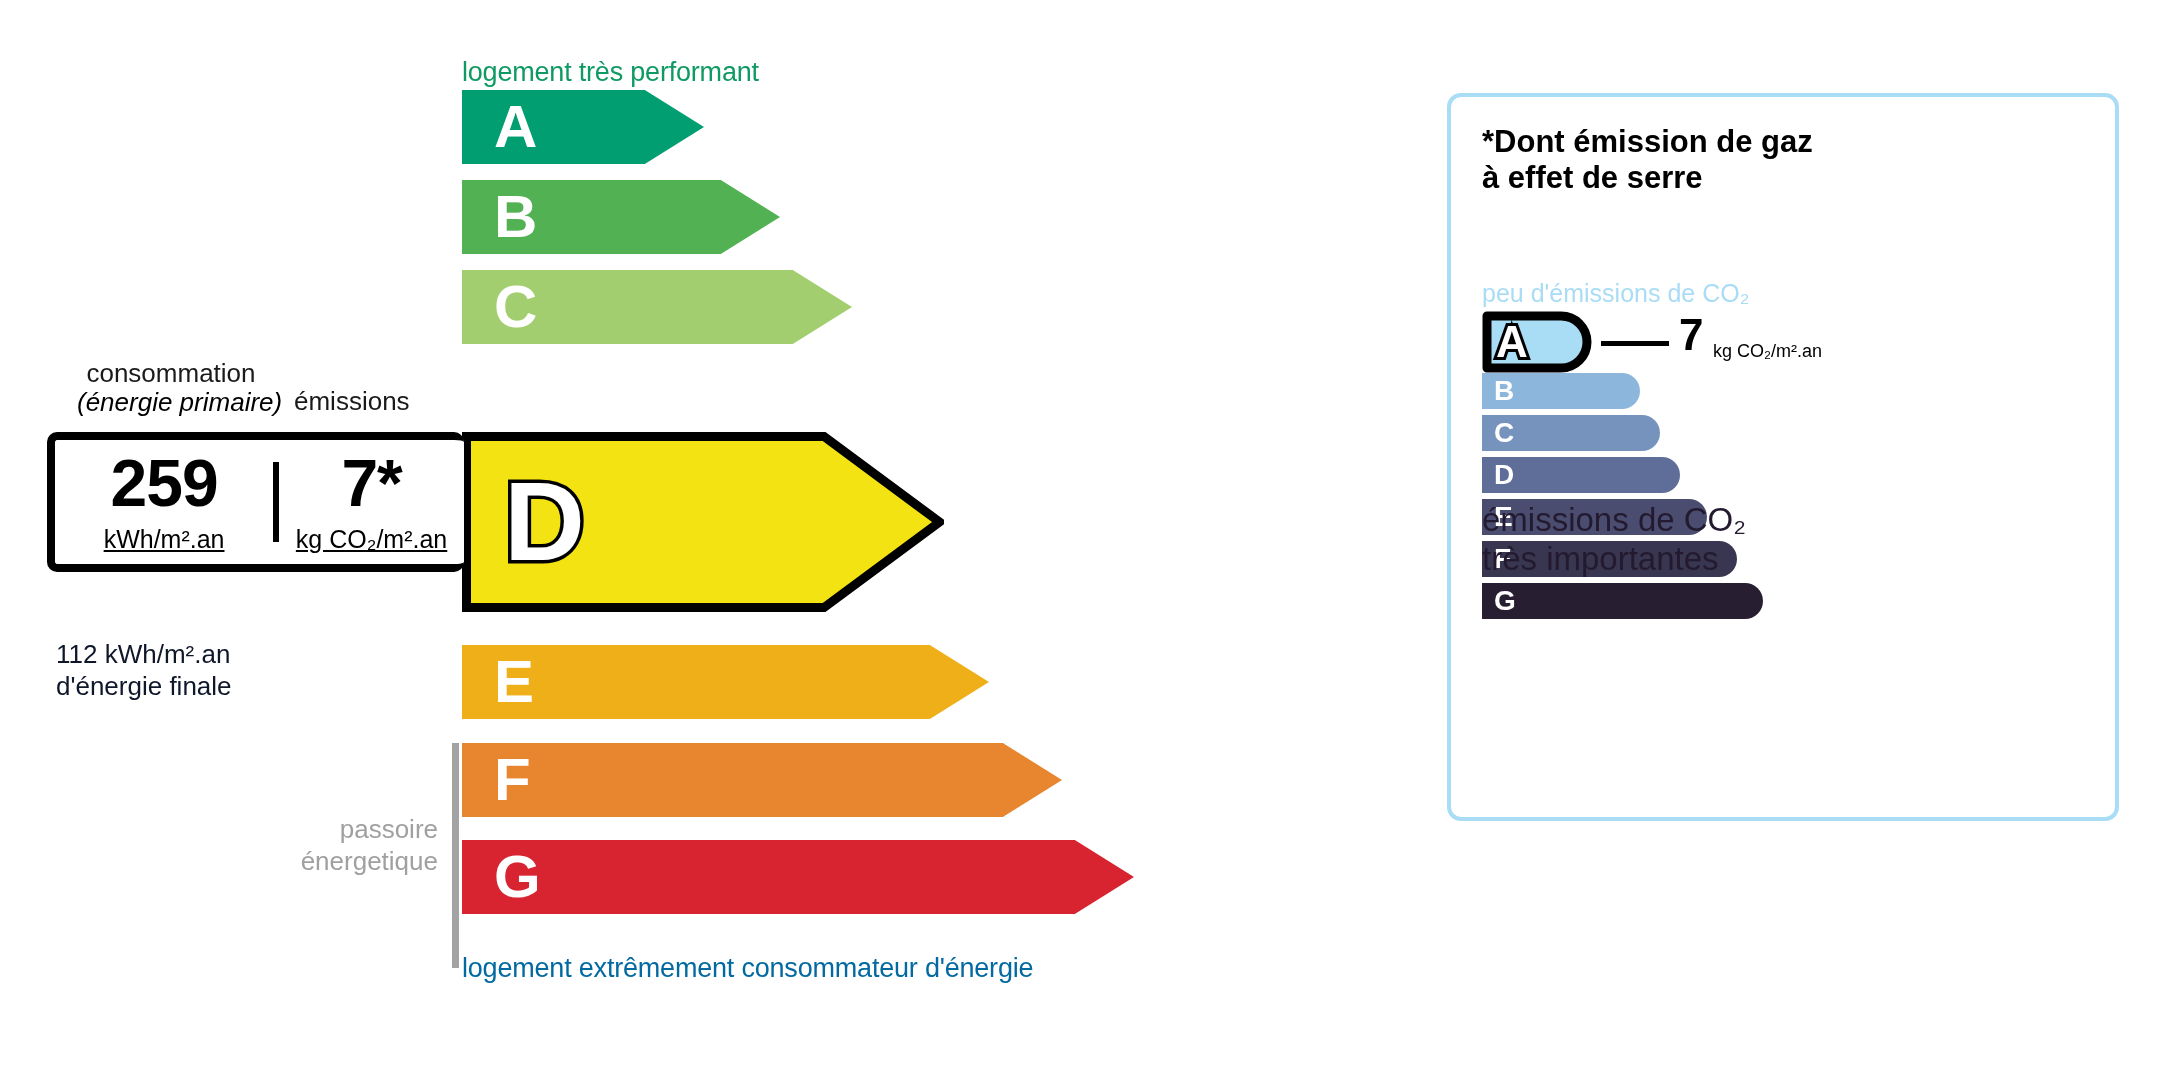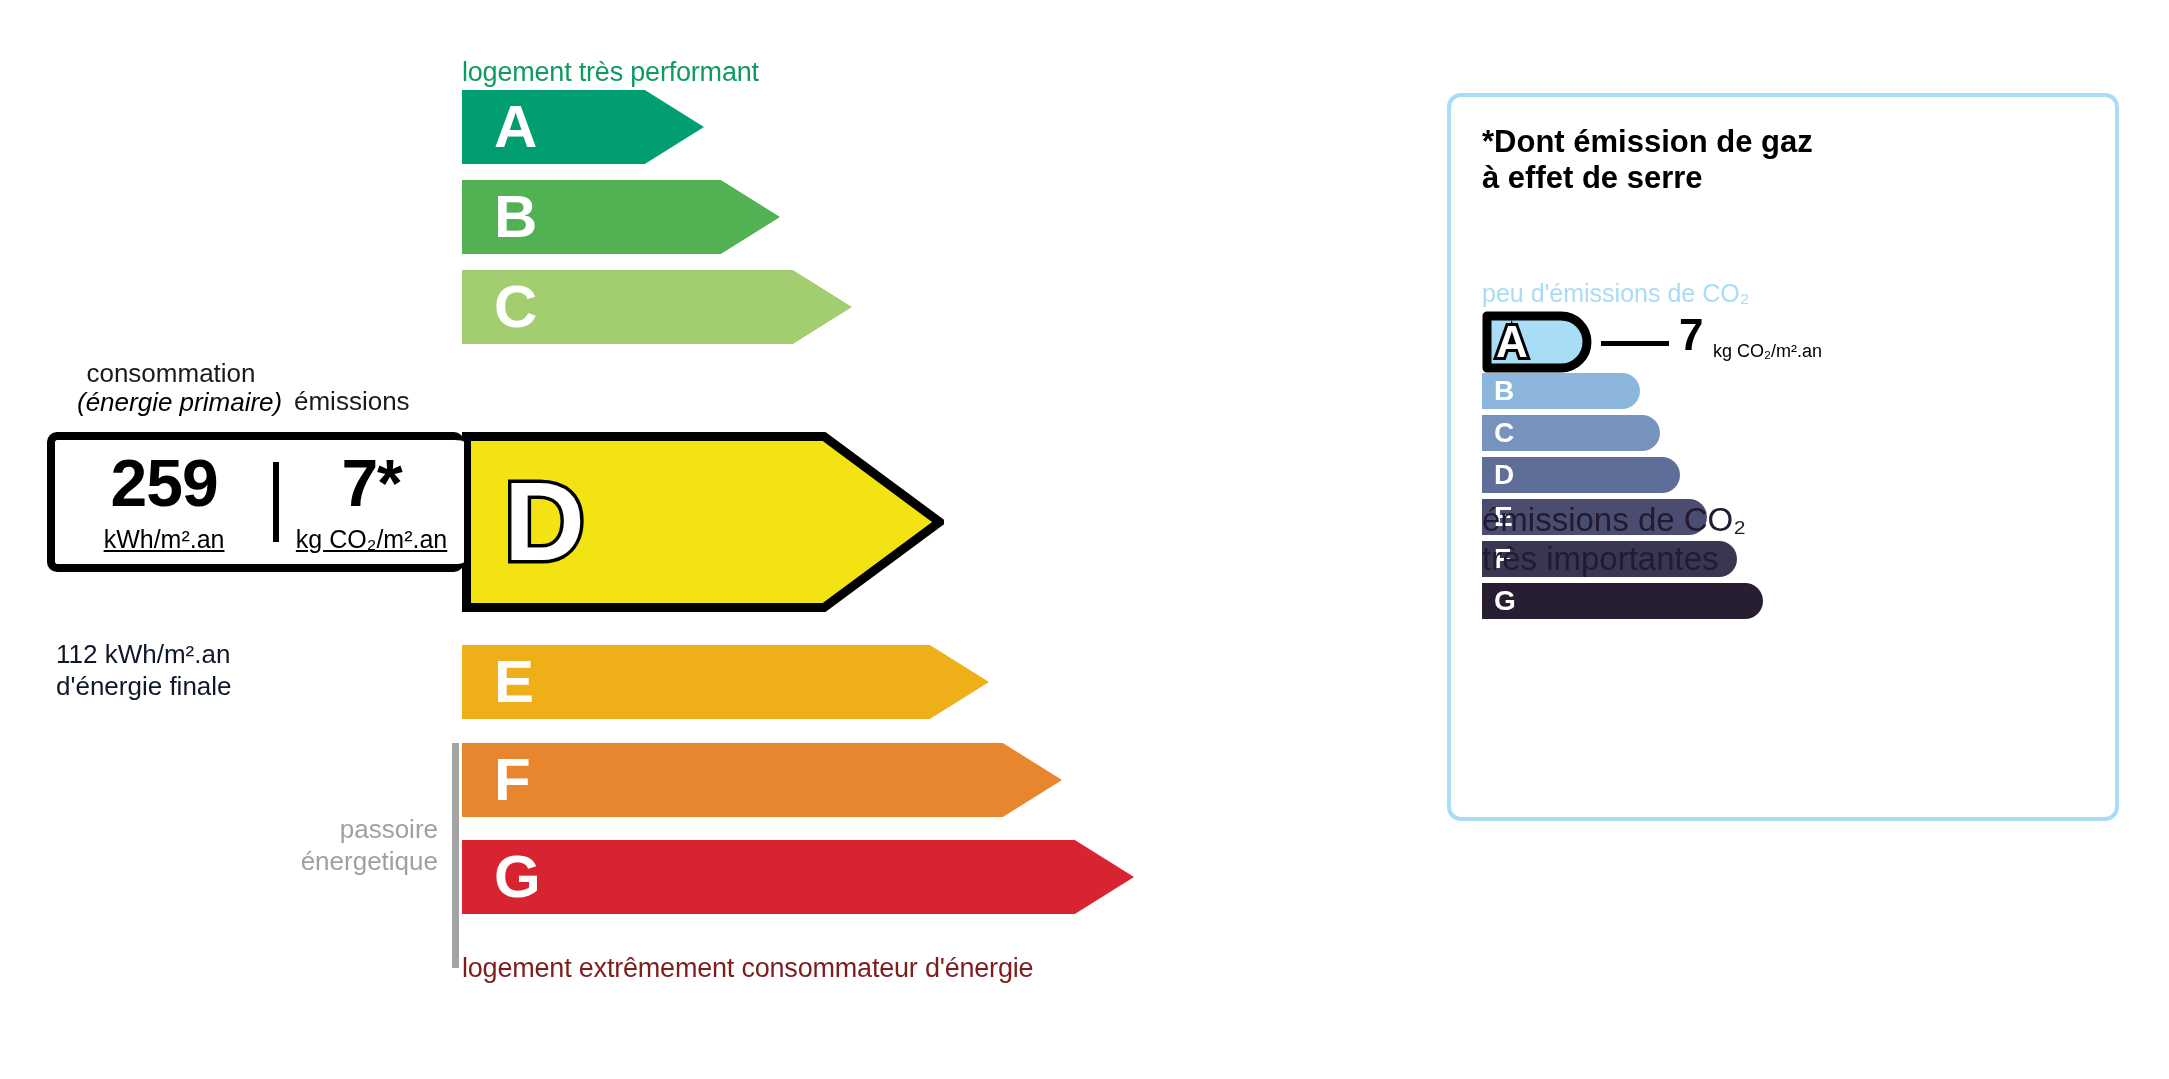--- a/index.html
+++ b/index.html
@@ -25,21 +25,21 @@
     height: 1079px;
   }
 
   .scale-caption {
     position: absolute;
     font-size: 27px;
     letter-spacing: -0.2px;
     white-space: nowrap;
   }
   #caption-top    { left: 462px; top: 57px;  color: #0f9a63; }
-  #caption-bottom { left: 462px; top: 953px; color: #7f1d1d; }
+  #caption-bottom { left: 462px; top: 953px; color: #0369a1; }
 
   
   .arrow-row {
     position: absolute;
     left: 462px;
     height: 74px;
   }
   .arrow {
     position: absolute;
     left: 0; top: 0;

